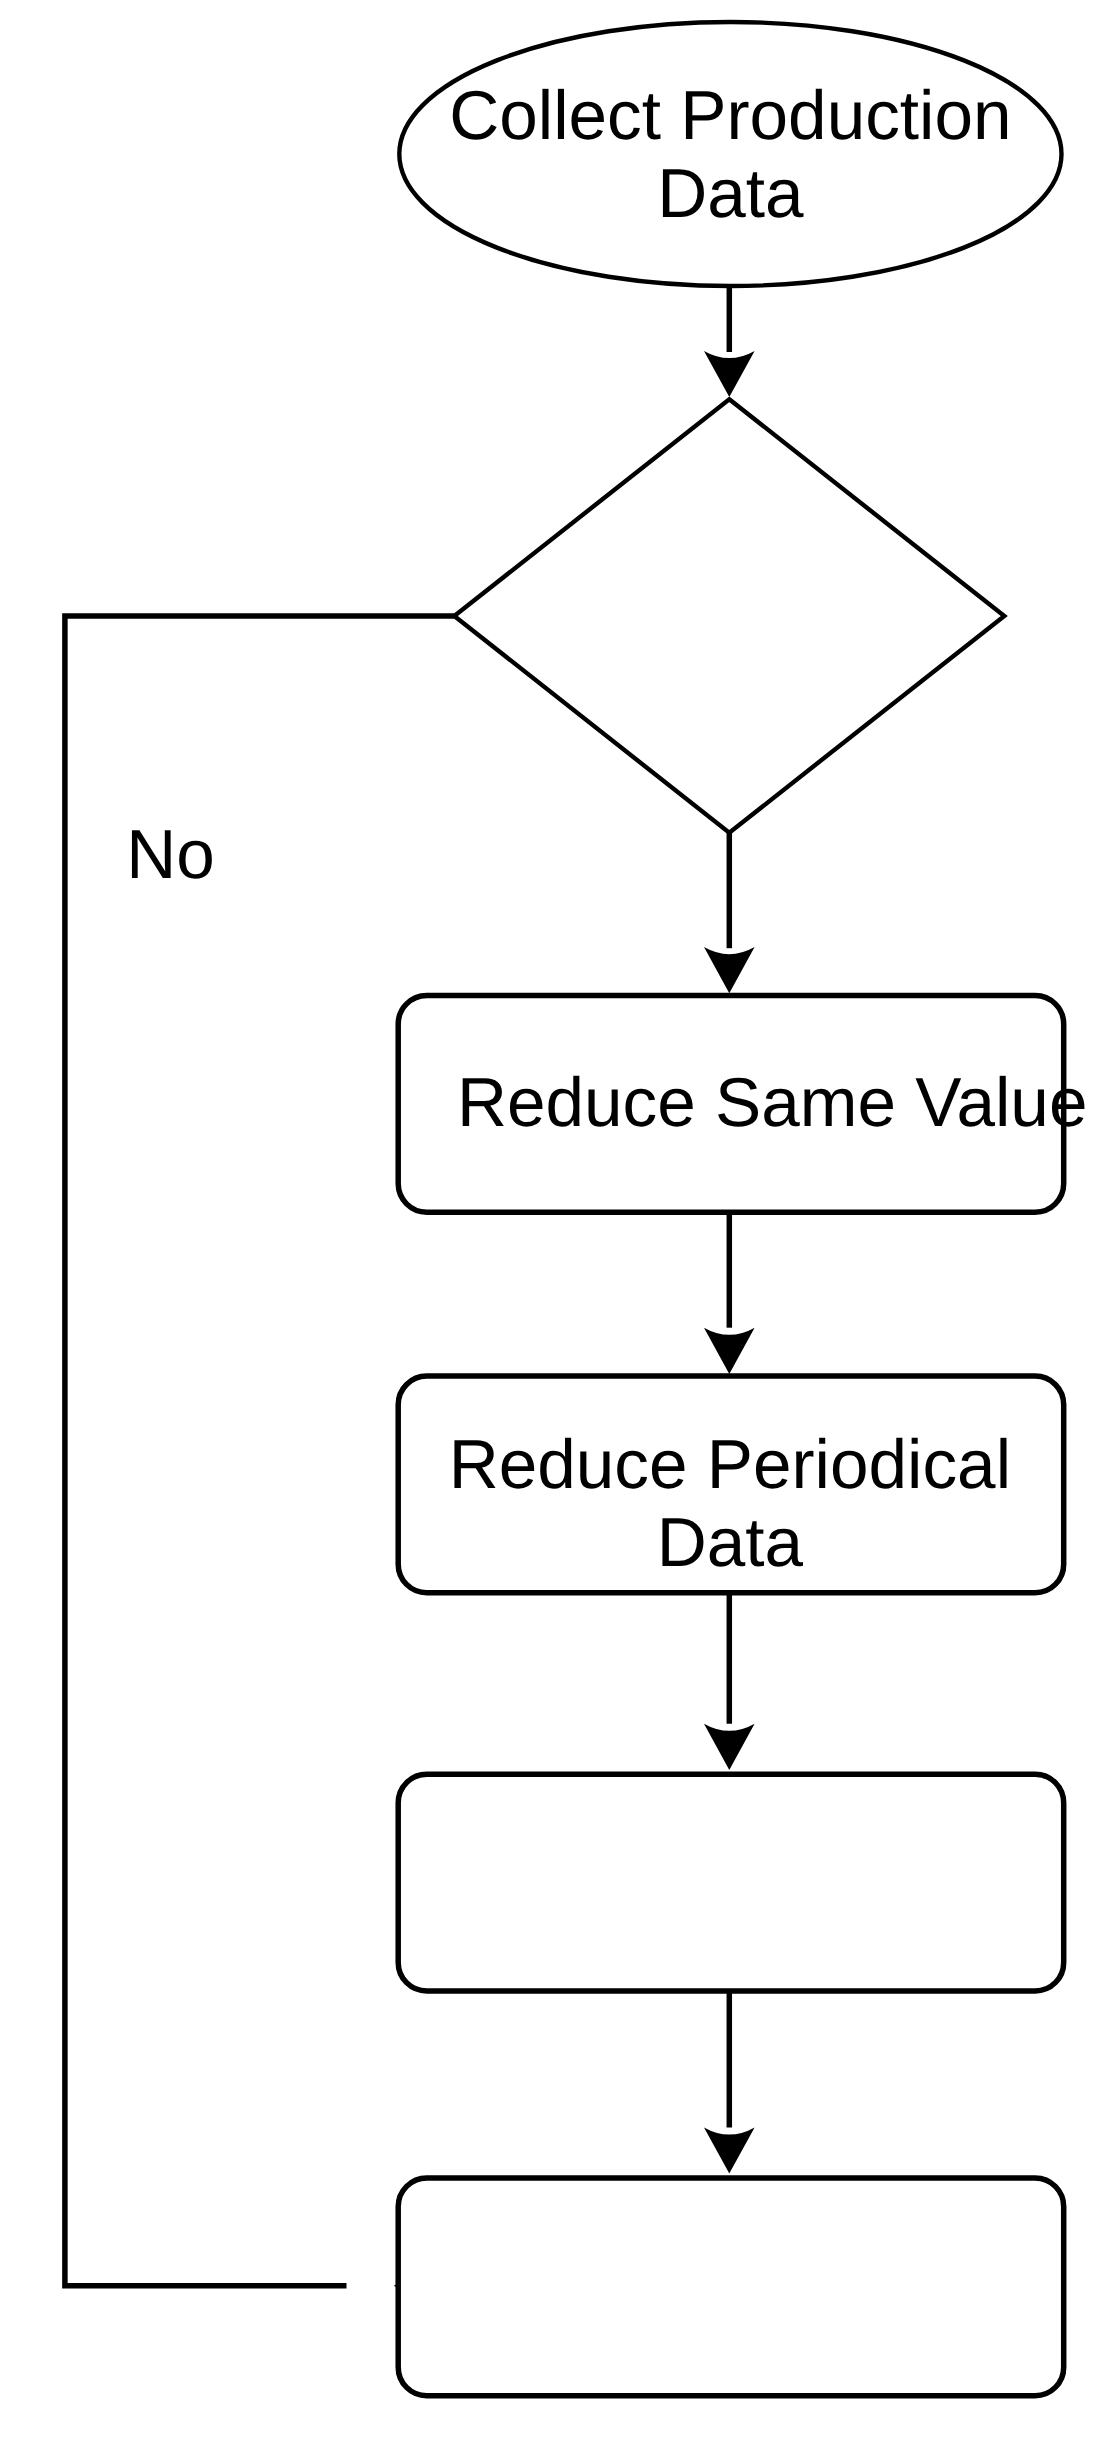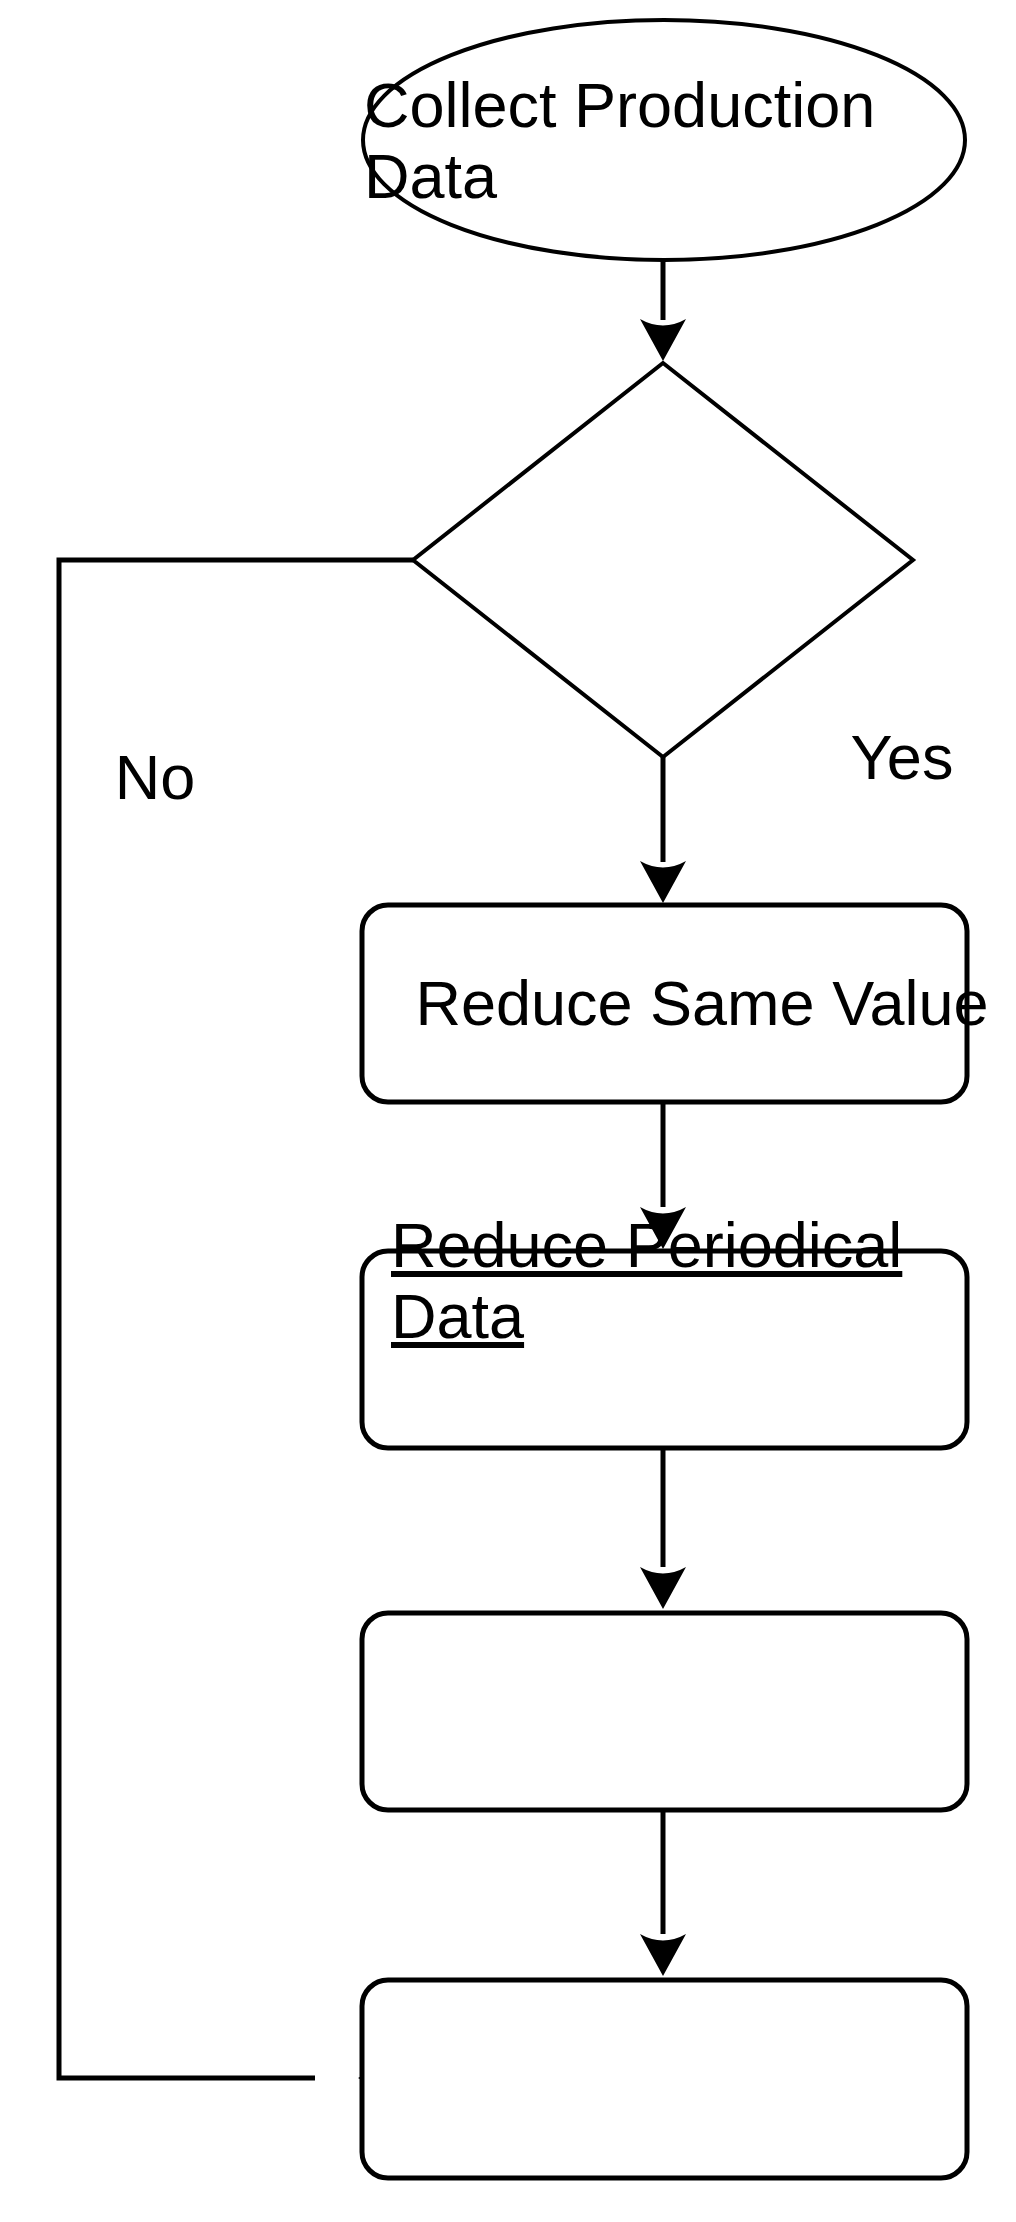--- a/index.html
+++ b/index.html
@@ -19,31 +19,32 @@
   .shapes {
     position: absolute;
     left: 0;
     top: 0;
   }
   .lbl {
     position: absolute;
     display: flex;
     align-items: center;
     justify-content: center;
+    text-align: center;
     font-size: 63px;
     line-height: 71px;
     color: #000000;
     letter-spacing: 0px;
   }
   .nowrap { white-space: nowrap; }
 
   .lbl-start      { left: 364px; top:   22px; width: 600px; height: 238px; }
   .lbl-decision   { left: 449px; top:  373px; width: 428px; height: 376px; }
   .lbl-box1       { left: 364px; top:  905px; width: 676px; height: 197px; }
-  .lbl-box2       { left: 391px; top: 1182px; width: 545px; height: 197px; text-decoration: underline; }
+  .lbl-box2       { left: 391px; top: 1269px; width: 545px; height: 197px; }
   .lbl-box3       { left: 431px; top: 1613px; width: 465px; height: 197px; }
   .lbl-box4       { left: 364px; top: 1980px; width: 600px; height: 198px; }
   .lbl-no         { left:  95px; top:  742px; width: 120px; height:  71px; }
   .lbl-yes        { left: 837px; top:  722px; width: 130px; height:  71px; }
 </style>
 </head>
 <body>
 
 <div class="canvas">
 
@@ -87,15 +88,14 @@
 
 
   <div class="lbl lbl-box1 nowrap">Reduce Same Value</div>
 
   <div class="lbl lbl-box2">Reduce Periodical Data</div>
 
 
 
   <div class="lbl lbl-no">No</div>
 
-  <div class="lbl lbl-yes">Yes</div>
 
 </div>
 
 </body></html>

